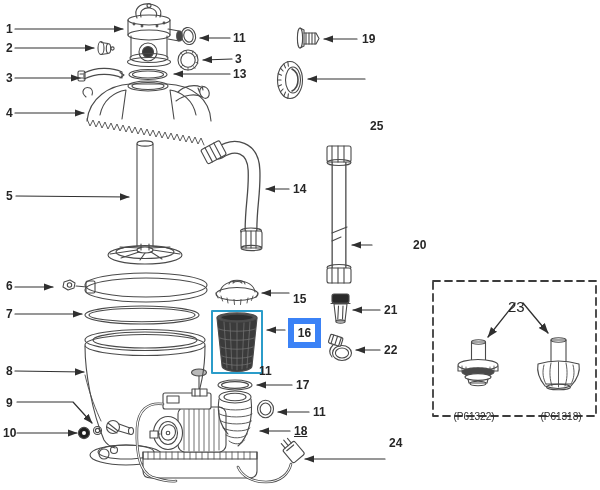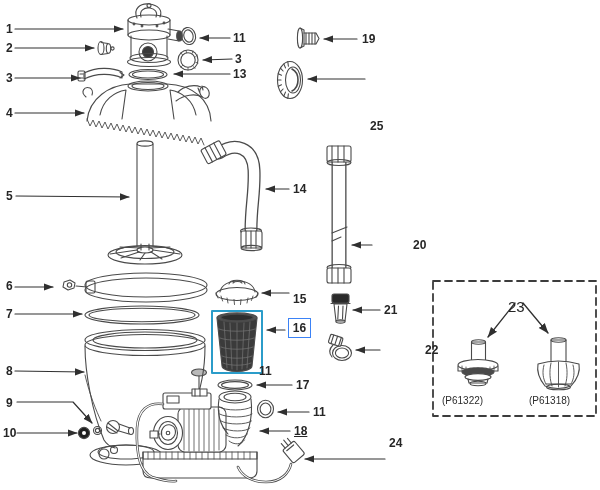--- a/index.html
+++ b/index.html
@@ -10,31 +10,31 @@
       white-space:nowrap;line-height:14px;}
   
   .co-1{left:6px;top:22px;}  .co-2{left:6px;top:41px;}  .co-3{left:6px;top:71px;}
   .co-4{left:6px;top:106px;} .co-5{left:6px;top:189px;} .co-6{left:6px;top:279px;}
   .co-7{left:6px;top:307px;} .co-8{left:6px;top:364px;} .co-9{left:6px;top:396px;}
   .co-10{left:3px;top:426px;}
   
   .co-11t{left:233px;top:31px;} .co-12{left:235px;top:52px;} .co-13{left:233px;top:67px;}
   .co-19{left:362px;top:32px;}  .co-25{left:370px;top:71px;margin-top:48px;} .co-14{left:293px;top:182px;text-align:center;}
   .co-20{left:376px;top:238px;margin-left:37px;} .co-15{left:293px;top:292px;}
-  .co-21{left:384px;top:303px;} .co-22{left:384px;top:343px;margin-left:41px;}
+  .co-21{left:384px;top:303px;} .co-22{left:384px;top:343px;}
   .co-11m{left:259px;top:364px;}.co-17{left:296px;top:378px;}
   .co-11l{left:313px;top:405px;}.co-18{left:294px;top:424px;text-decoration:underline;}
   .co-24{left:389px;top:436px;}
   
-  .co-16{left:288px;top:318px;width:21px;height:18px;border:1px solid #3b82f6;
+  .co-16{left:288px;top:318px;width:21px;height:18px;border:6px solid #3b82f6;
          background:#fff;text-align:center;line-height:18px;}
   
   .co-23{left:508px;top:283px;font:15px "Liberation Sans", sans-serif;font-weight:400;margin-top:15px;}
-  .variant-label{position:absolute;width:64px;
-         font:10px "Liberation Sans", sans-serif;color:#2b2b2b;}
+  .variant-label{position:absolute;width:64px;text-align:center;
+         font:10px "Liberation Sans", sans-serif;color:#2b2b2b;margin-top:16px;}
   .co-p1{left:442px;top:395px;} .co-p2{left:529px;top:395px;}
 </style>
 </head>
 <body>
 
 <div id="stage">
 
 <svg id="art" width="600" height="490" viewBox="0 0 600 490">
   <defs>
     <marker id="ah" orient="auto" markerWidth="9" markerHeight="8" refX="7.5" refY="3">

